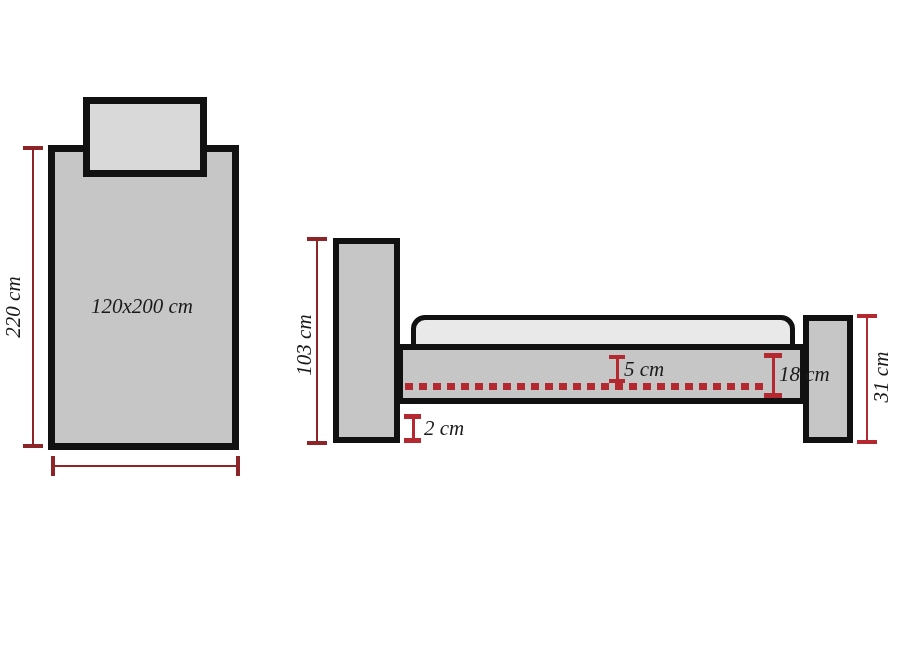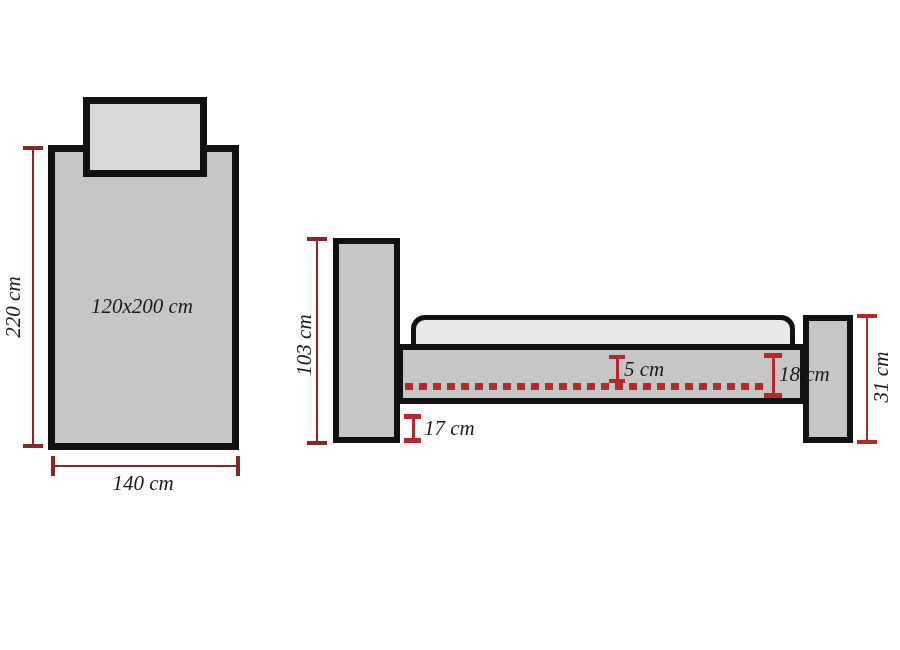--- a/index.html
+++ b/index.html
@@ -38,21 +38,20 @@
   <div class="abs lbl clbl" style="left:57px;top:295px;width:170px;">120x200 cm</div>
 
   <div class="abs dline" style="left:32px;top:148px;width:2px;height:296px;"></div>
   <div class="abs dcap" style="left:23px;top:146px;width:20px;height:4px;"></div>
   <div class="abs dcap" style="left:23px;top:444px;width:20px;height:4px;"></div>
   <div class="abs lbl vlbl" style="left:-32px;top:296px;">220 cm</div>
 
   <div class="abs dline" style="left:52px;top:465px;width:187px;height:2px;"></div>
   <div class="abs dcap" style="left:51px;top:456px;width:4px;height:20px;"></div>
   <div class="abs dcap" style="left:236px;top:456px;width:4px;height:20px;"></div>
-  <div class="abs lbl clbl" style="left:73px;top:472px;width:140px;">140 cm</div>
 
   <div class="abs mattress"></div>
   <div class="abs panel frame-rail"></div>
   <div class="abs panel headboard"></div>
   <div class="abs panel footboard"></div>
   <div class="abs slat-line"></div>
 
   <div class="abs dline" style="left:316px;top:239px;width:2px;height:203px;"></div>
   <div class="abs dcap" style="left:307px;top:237px;width:20px;height:4px;"></div>
   <div class="abs dcap" style="left:307px;top:441px;width:20px;height:4px;"></div>
@@ -64,20 +63,20 @@
   <div class="abs lbl" style="left:624px;top:358px;">5 cm</div>
 
   <div class="abs dline bright" style="left:772px;top:356px;width:3px;height:39px;"></div>
   <div class="abs dcap bright" style="left:764px;top:353px;width:18px;height:5px;"></div>
   <div class="abs dcap bright" style="left:764px;top:393px;width:18px;height:5px;"></div>
   <div class="abs lbl" style="left:779px;top:363px;">18 cm</div>
 
   <div class="abs dline bright" style="left:412px;top:416px;width:3px;height:26px;"></div>
   <div class="abs dcap bright" style="left:404px;top:414px;width:17px;height:5px;"></div>
   <div class="abs dcap bright" style="left:404px;top:438px;width:17px;height:5px;"></div>
-  <div class="abs lbl" style="left:424px;top:417px;">17 cm</div>
+  <div class="abs lbl" style="left:424px;top:417px;">2 cm</div>
 
   <div class="abs dline bright" style="left:866px;top:316px;width:2px;height:126px;"></div>
   <div class="abs dcap bright" style="left:857px;top:314px;width:20px;height:4px;"></div>
   <div class="abs dcap bright" style="left:857px;top:440px;width:20px;height:4px;"></div>
   <div class="abs lbl vlbl" style="left:836px;top:366px;">31 cm</div>
 
 </div>
 
 </body></html>

